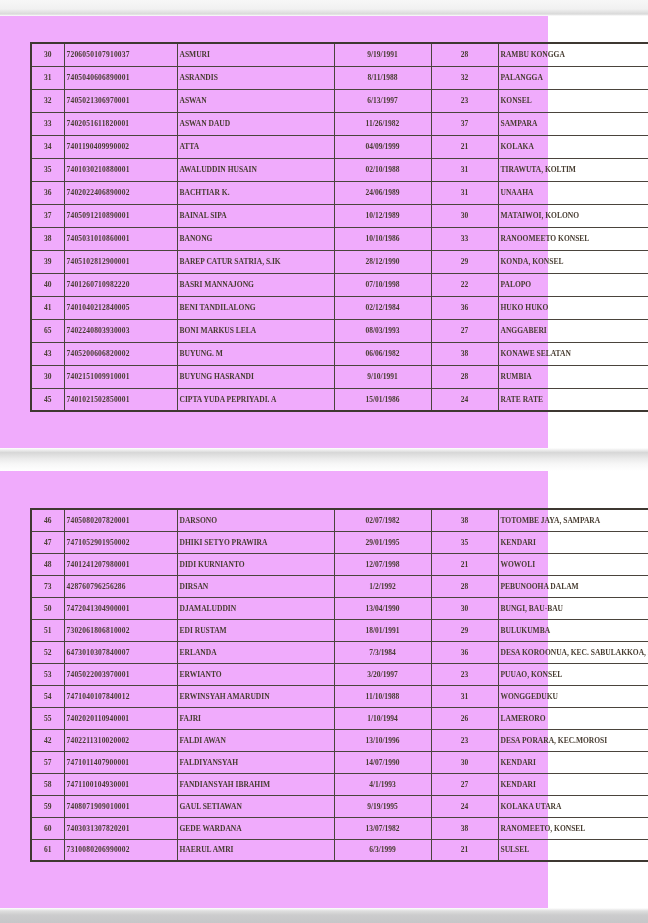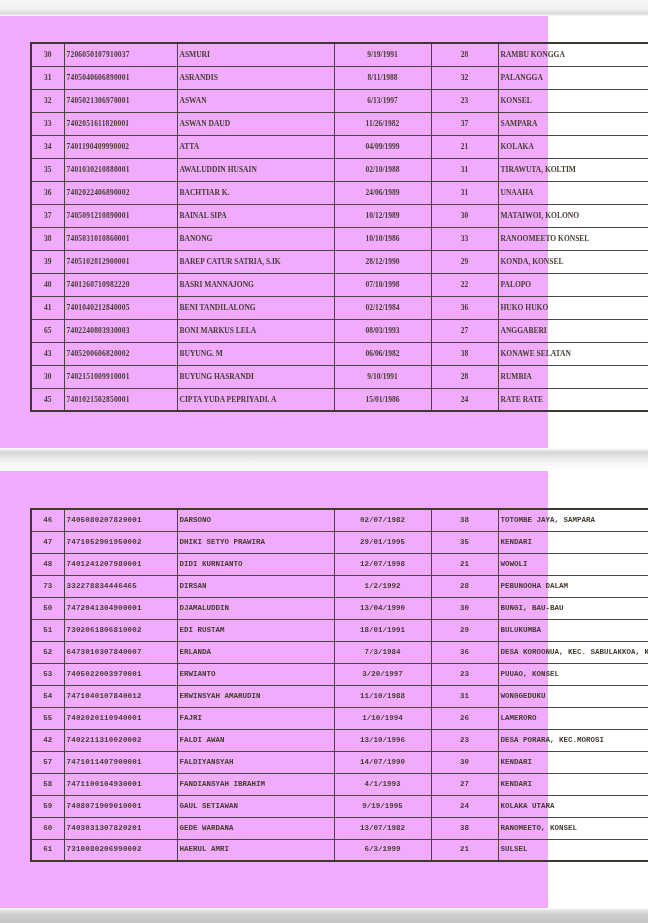--- a/index.html
+++ b/index.html
@@ -183,21 +183,21 @@
           <td class="c-dob">15/01/1986</td>
           <td class="c-age">24</td>
           <td class="c-place">RATE RATE</td>
         </tr>
       </tbody>
   </table>
 </div>
 
 <div class="page-gap"></div>
 
-<div class="page" style="top:471px;height:437px;font-family:Liberation Mono, monospace;">
+<div class="page" style="top:471px;height:437px;">
   <table class="doc t2" style="top:37px;">
     <colgroup>
       <col style="width:33px">
         <col style="width:113px">
         <col style="width:157px">
       <col style="width:97px">
         <col style="width:67px">
         <col style="width:153px">
     </colgroup>
     <tbody>
@@ -220,21 +220,21 @@
         <tr>
           <td class="c-no">48</td>
           <td class="c-nik">7401241207980001</td>
           <td class="c-name">DIDI KURNIANTO</td>
           <td class="c-dob">12/07/1998</td>
           <td class="c-age">21</td>
           <td class="c-place">WOWOLI</td>
         </tr>
         <tr>
           <td class="c-no">73</td>
-          <td class="c-nik">332278834446465</td>
+          <td class="c-nik">428760796256286</td>
           <td class="c-name">DIRSAN</td>
           <td class="c-dob">1/2/1992</td>
           <td class="c-age">28</td>
           <td class="c-place">PEBUNOOHA DALAM</td>
         </tr>
         <tr>
           <td class="c-no">50</td>
           <td class="c-nik">7472041304900001</td>
           <td class="c-name">DJAMALUDDIN</td>
           <td class="c-dob">13/04/1990</td>

